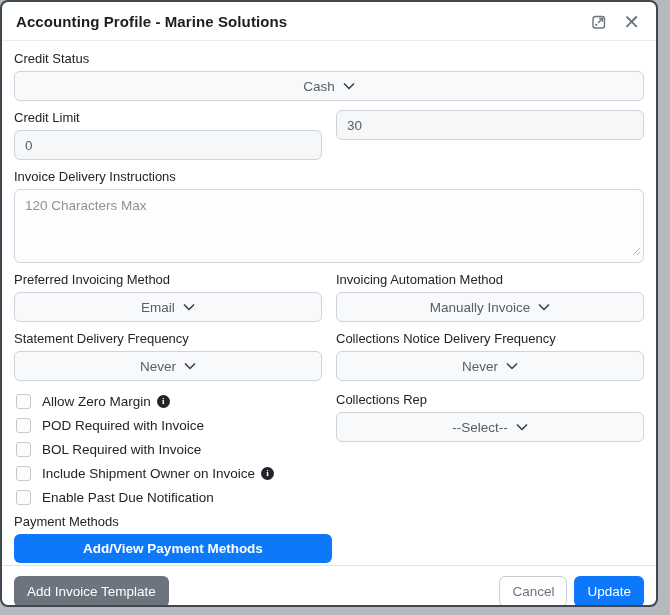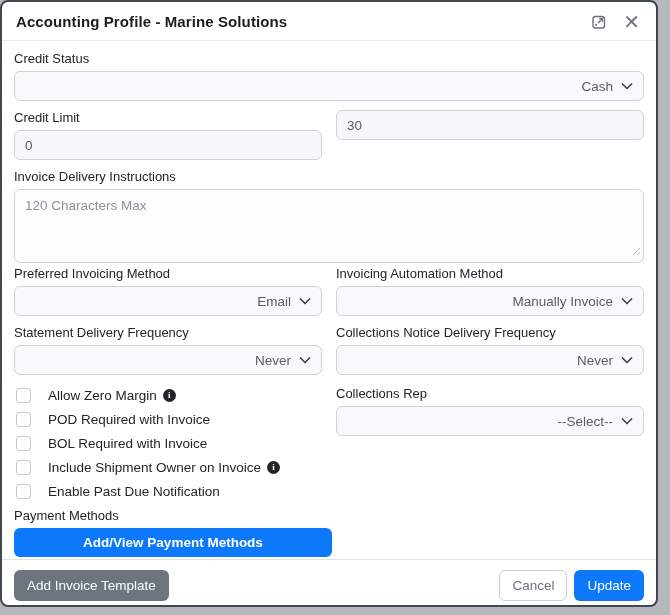--- a/index.html
+++ b/index.html
@@ -37,40 +37,40 @@
   .fld-label { display:block; font-size: 13px; color: #212529; margin-bottom: 5px; }
   .ctrl {
     width: 100%; height: 30px;
     border: 1px solid #ced4da; border-radius: 6px;
     font-size: 13.5px; color: #565e66;
     display: flex; align-items: center;
     padding: 0 10px;
     background: #fff;
   }
   .ctrl.gray { background: #f6f7f9; }
-  .select { background: #f8f9fa; justify-content: flex-end; cursor: pointer; }
+  .select { background: #f8f9fa; justify-content: center; cursor: pointer; }
   .chev { flex: 0 0 auto; margin-left: 8px; display:flex; }
   .input-focus {
     position: relative;
     border: 2px solid #7eb1fb; border-radius: 7px;
     padding: 0 9px;
   }
   .caret { position:absolute; left: 10px; top: 5px; width: 1px; height: 16px; background: #444; }
-  .textarea-wrap { position: relative; margin-bottom: 3px; }
+  .textarea-wrap { position: relative; margin-bottom: 9px; }
   .textarea {
     width: 100%; height: 74px;
     border: 1px solid #ced4da; border-radius: 6px;
     background: #fdfdfe;
     font-size: 13.5px; color: #8b939b;
     padding: 8px 10px;
   }
   .resize-grip { position: absolute; right: 3px; bottom: 3px; }
   
   .check-zone { display: flex; gap: 14px; margin-bottom: 2px; }
-  .check-row { display: flex; align-items: flex-start; gap: 17px; margin: 4px 0 9px 2px; }
+  .check-row { display: flex; align-items: flex-start; gap: 11px; margin: 4px 0 9px 2px; }
   .checkbox {
     width: 15px; height: 15px; flex: 0 0 auto;
     border: 1px solid #c3c9cf; border-radius: 3px;
     background: #fdfdfe; cursor: pointer;
   }
   .check-label { font-size: 13.5px; color: #212529; display:flex; align-items:center; gap:6px; }
   .info-icon {
     width: 13px; height: 13px; border-radius: 50%;
     background: #212529; color: #fff;
     font-size: 9px; font-weight: 700; font-family: "Liberation Serif", serif;

